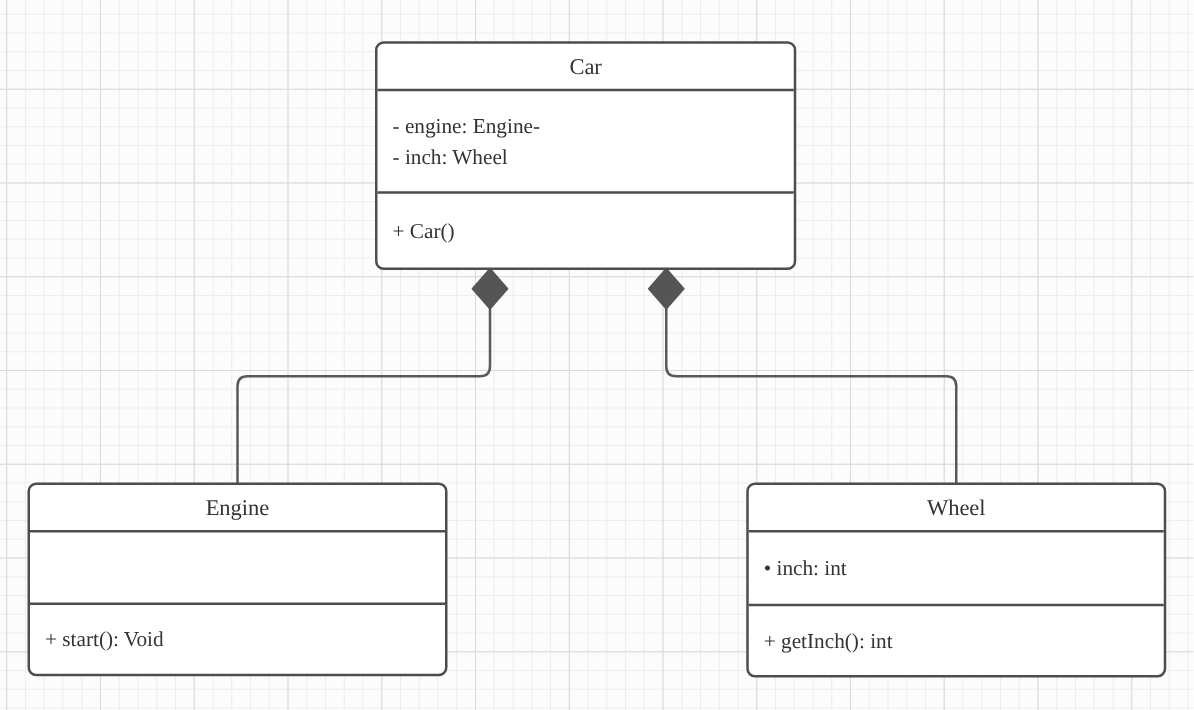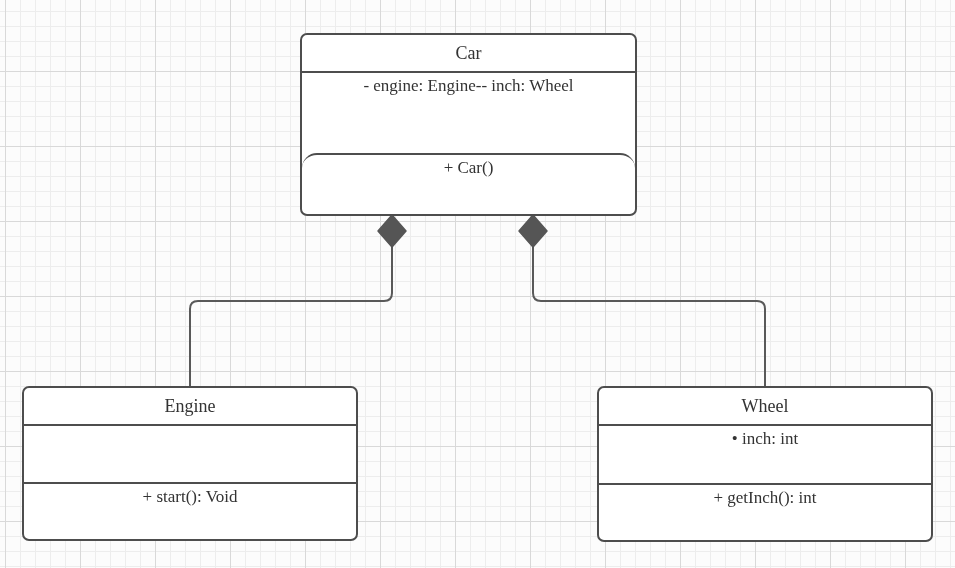--- a/index.html
+++ b/index.html
@@ -68,28 +68,28 @@
     flex: 0 0 36px;
     display: flex;
     align-items: center;
     justify-content: center;
     font-size: 18px;
   }
 
   .uml-section {
     border-top: 2px solid var(--box-border, #4d4d4d);
     display: flex;
-    flex-direction: row;
+    flex-direction: column;
     justify-content: center;
-    padding: 0 28px;
+    padding: 0 12px;
     line-height: 25px;
   }
   .uml-attrs { flex: 1 1 auto; }
 
-  #class-car    .uml-methods { flex: 0 0 59px; border-radius: 15px; }
+  #class-car    .uml-methods { flex: 0 0 59px; }
   #class-engine .uml-methods { flex: 0 0 55px; }
   #class-wheel  .uml-methods { flex: 0 0 55px; }
 </style>
 </head>
 <body>
 
 <div class="canvas">
 
   <svg class="connector-layer" viewBox="0 0 955 568" xmlns="http://www.w3.org/2000/svg">
     <g>

